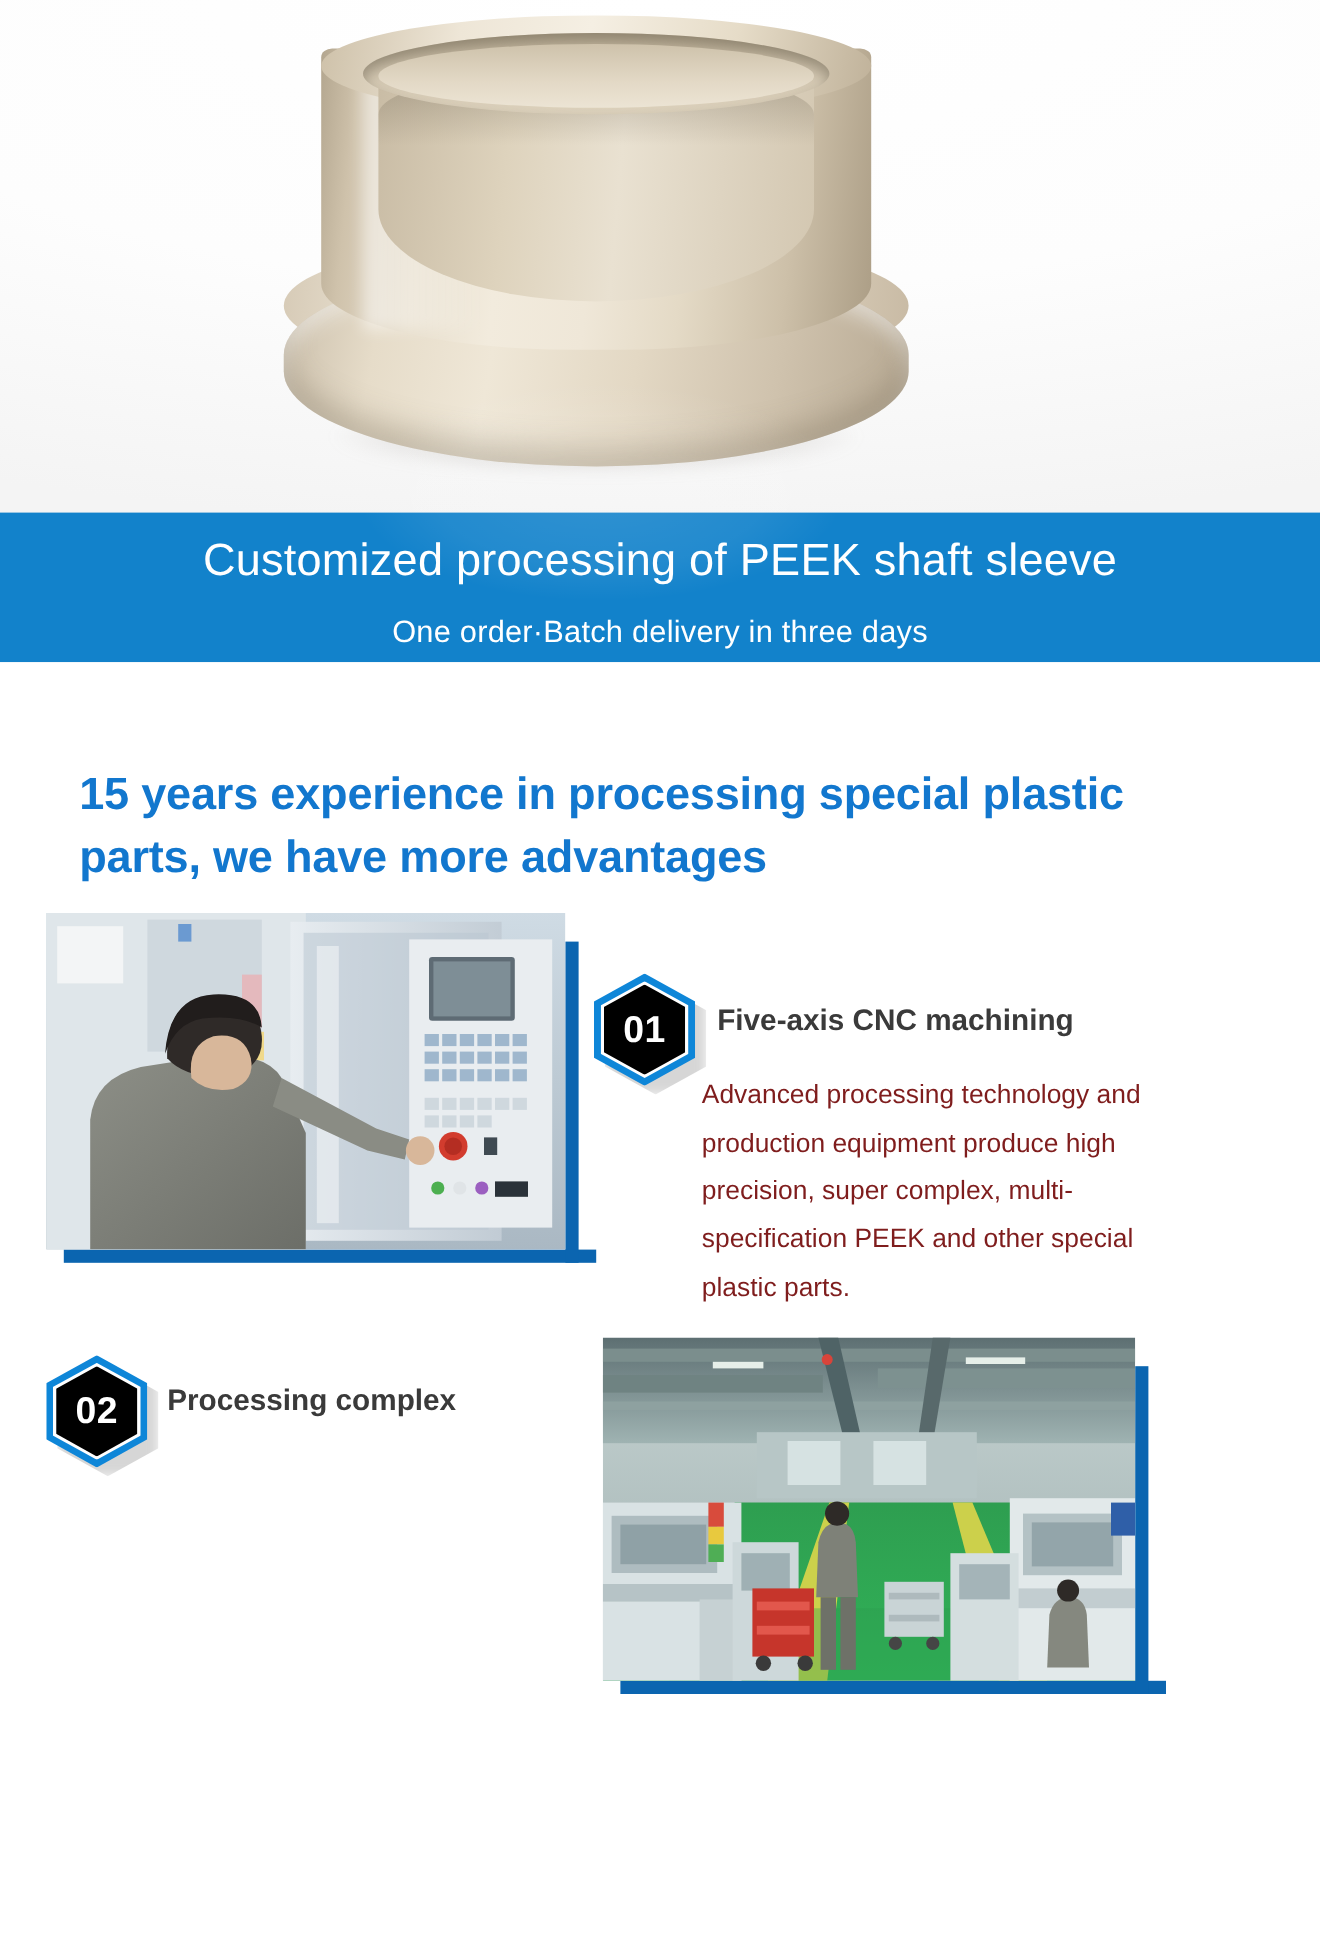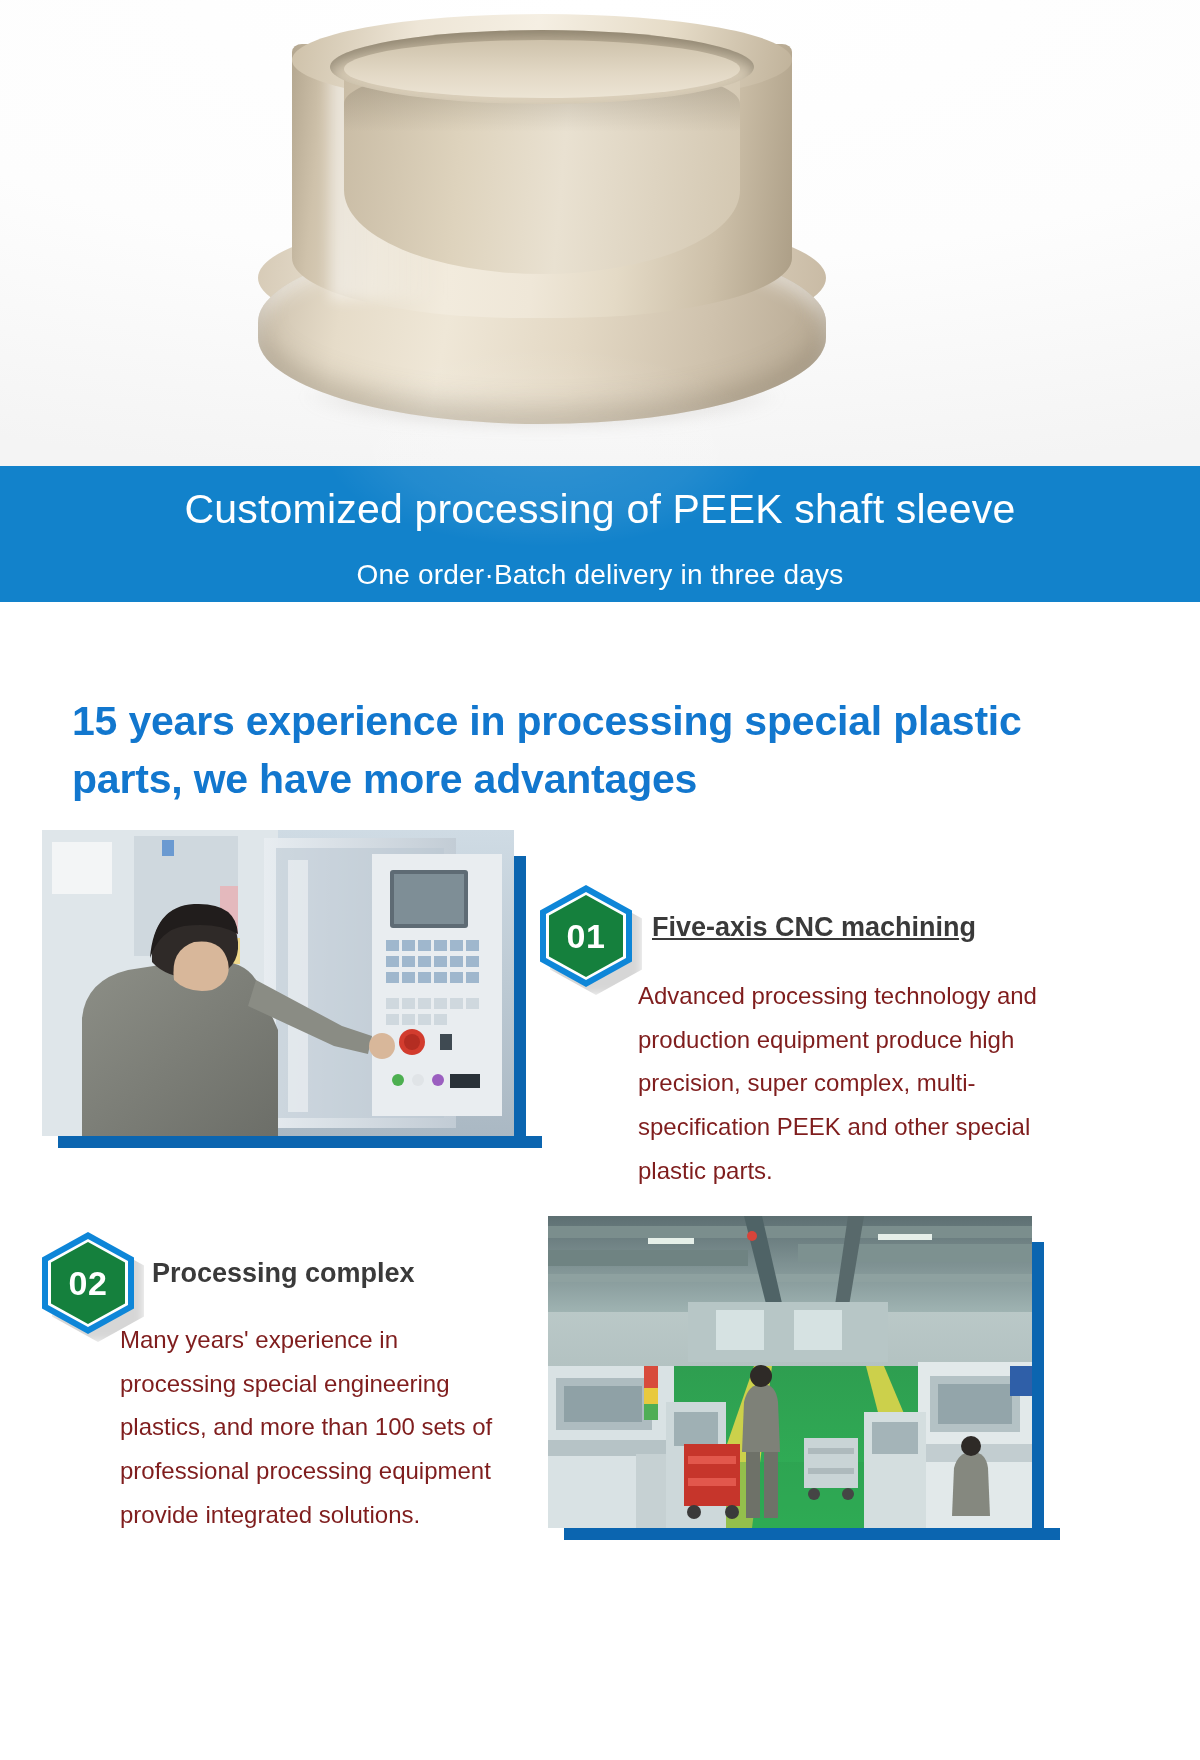--- a/index.html
+++ b/index.html
@@ -132,21 +132,21 @@
     clip-path:polygon(50% 0%,100% 25%,100% 75%,50% 100%,0% 75%,0% 25%);
   }
   .hexwrap .hex-inner {
     position:absolute; left:6px; top:7px; width:80px; height:88px;
     clip-path:polygon(50% 0%,100% 25%,100% 75%,50% 100%,0% 75%,0% 25%);
     background:#ffffff;
   }
   .hexwrap .hex-core {
     position:absolute; left:9px; top:10px; width:74px; height:82px;
     clip-path:polygon(50% 0%,100% 25%,100% 75%,50% 100%,0% 75%,0% 25%);
-    background:#15803d;
+    background:#000000;
     display:flex; align-items:center; justify-content:center;
   }
   .hexwrap .hex-num {
     color:#ffffff; font-size:34px; font-weight:bold; line-height:1; letter-spacing:.5px;
   }
 
   .feat-title {
     position:absolute; color:#3A3A3A; font-size:27px; font-weight:bold;
     line-height:1; white-space:nowrap;
   }
@@ -276,34 +276,33 @@
 
   <div class="hexwrap" style="left:540px; top:885px;">
     <div class="shadow"></div>
     <div class="hex"></div>
     <div class="hex-inner"></div>
     <div class="hex-core">
       <span class="hex-num">01</span>
     </div>
   </div>
 
-  <div class="feat-title" style="left:652px; top:914px;text-decoration:underline;">Five-axis CNC machining</div>
+  <div class="feat-title" style="left:652px; top:914px;">Five-axis CNC machining</div>
   <div class="feat-body" style="left:638px; top:974px; width:430px;">Advanced processing technology and production equipment produce high precision, super complex, multi-specification PEEK and other special plastic parts.</div>
 
   <div class="hexwrap" style="left:42px; top:1232px;">
     <div class="shadow"></div>
     <div class="hex"></div>
     <div class="hex-inner"></div>
     <div class="hex-core">
       <span class="hex-num">02</span>
     </div>
   </div>
 
   <div class="feat-title" style="left:152px; top:1260px;">Processing complex</div>
-  <div class="feat-body" style="left:120px; top:1318px; width:400px;">Many years' experience in processing special engineering plastics, and more than 100 sets of professional processing equipment provide integrated solutions.</div>
 
   <div class="photo-frame" style="left:548px; top:1216px; width:496px; height:324px;">
     <div class="bar" style="left:16px; top:312px; width:496px; height:12px;"></div>
     <div class="bar" style="left:484px; top:26px; width:12px; height:298px;"></div>
     <svg class="photo" style="left:0; top:0; width:484px; height:312px;" viewBox="0 0 484 312" preserveAspectRatio="none">
       <defs>
         <linearGradient id="f2ceil" x1="0" y1="0" x2="0" y2="1">
           <stop offset="0" stop-color="#5d6f72"></stop>
             <stop offset="1" stop-color="#9fb3b2"></stop>
         </linearGradient>

